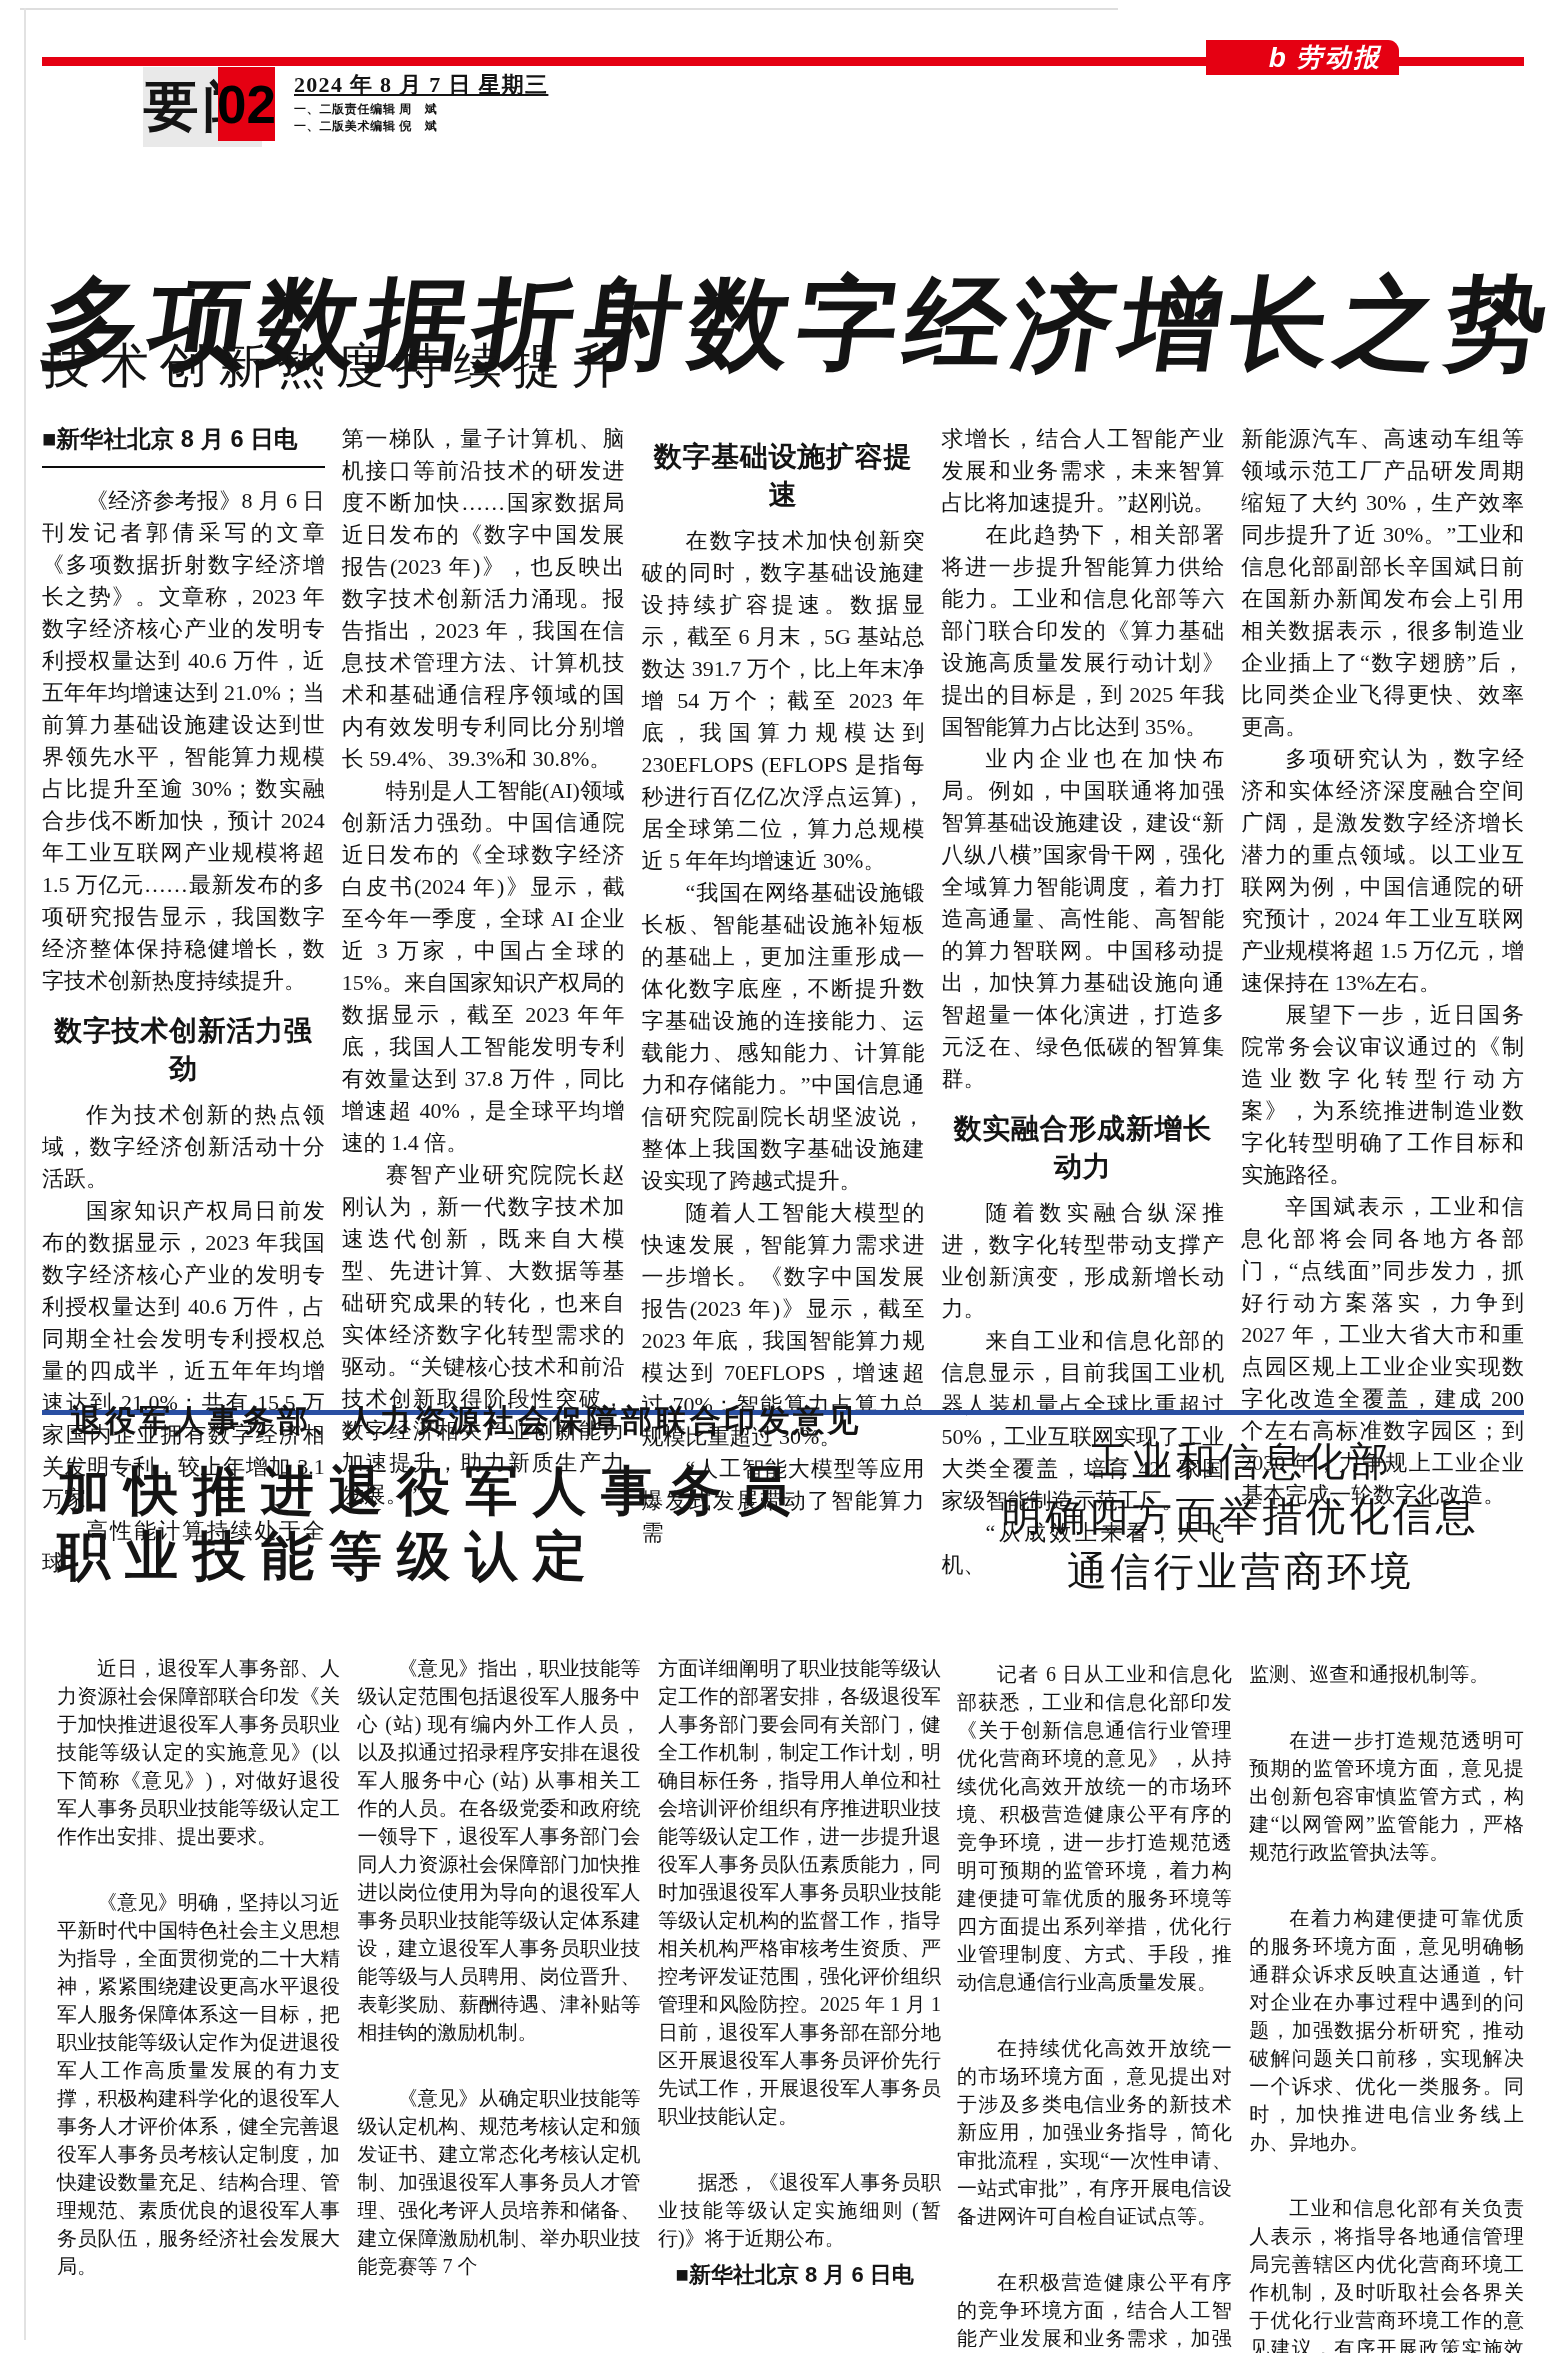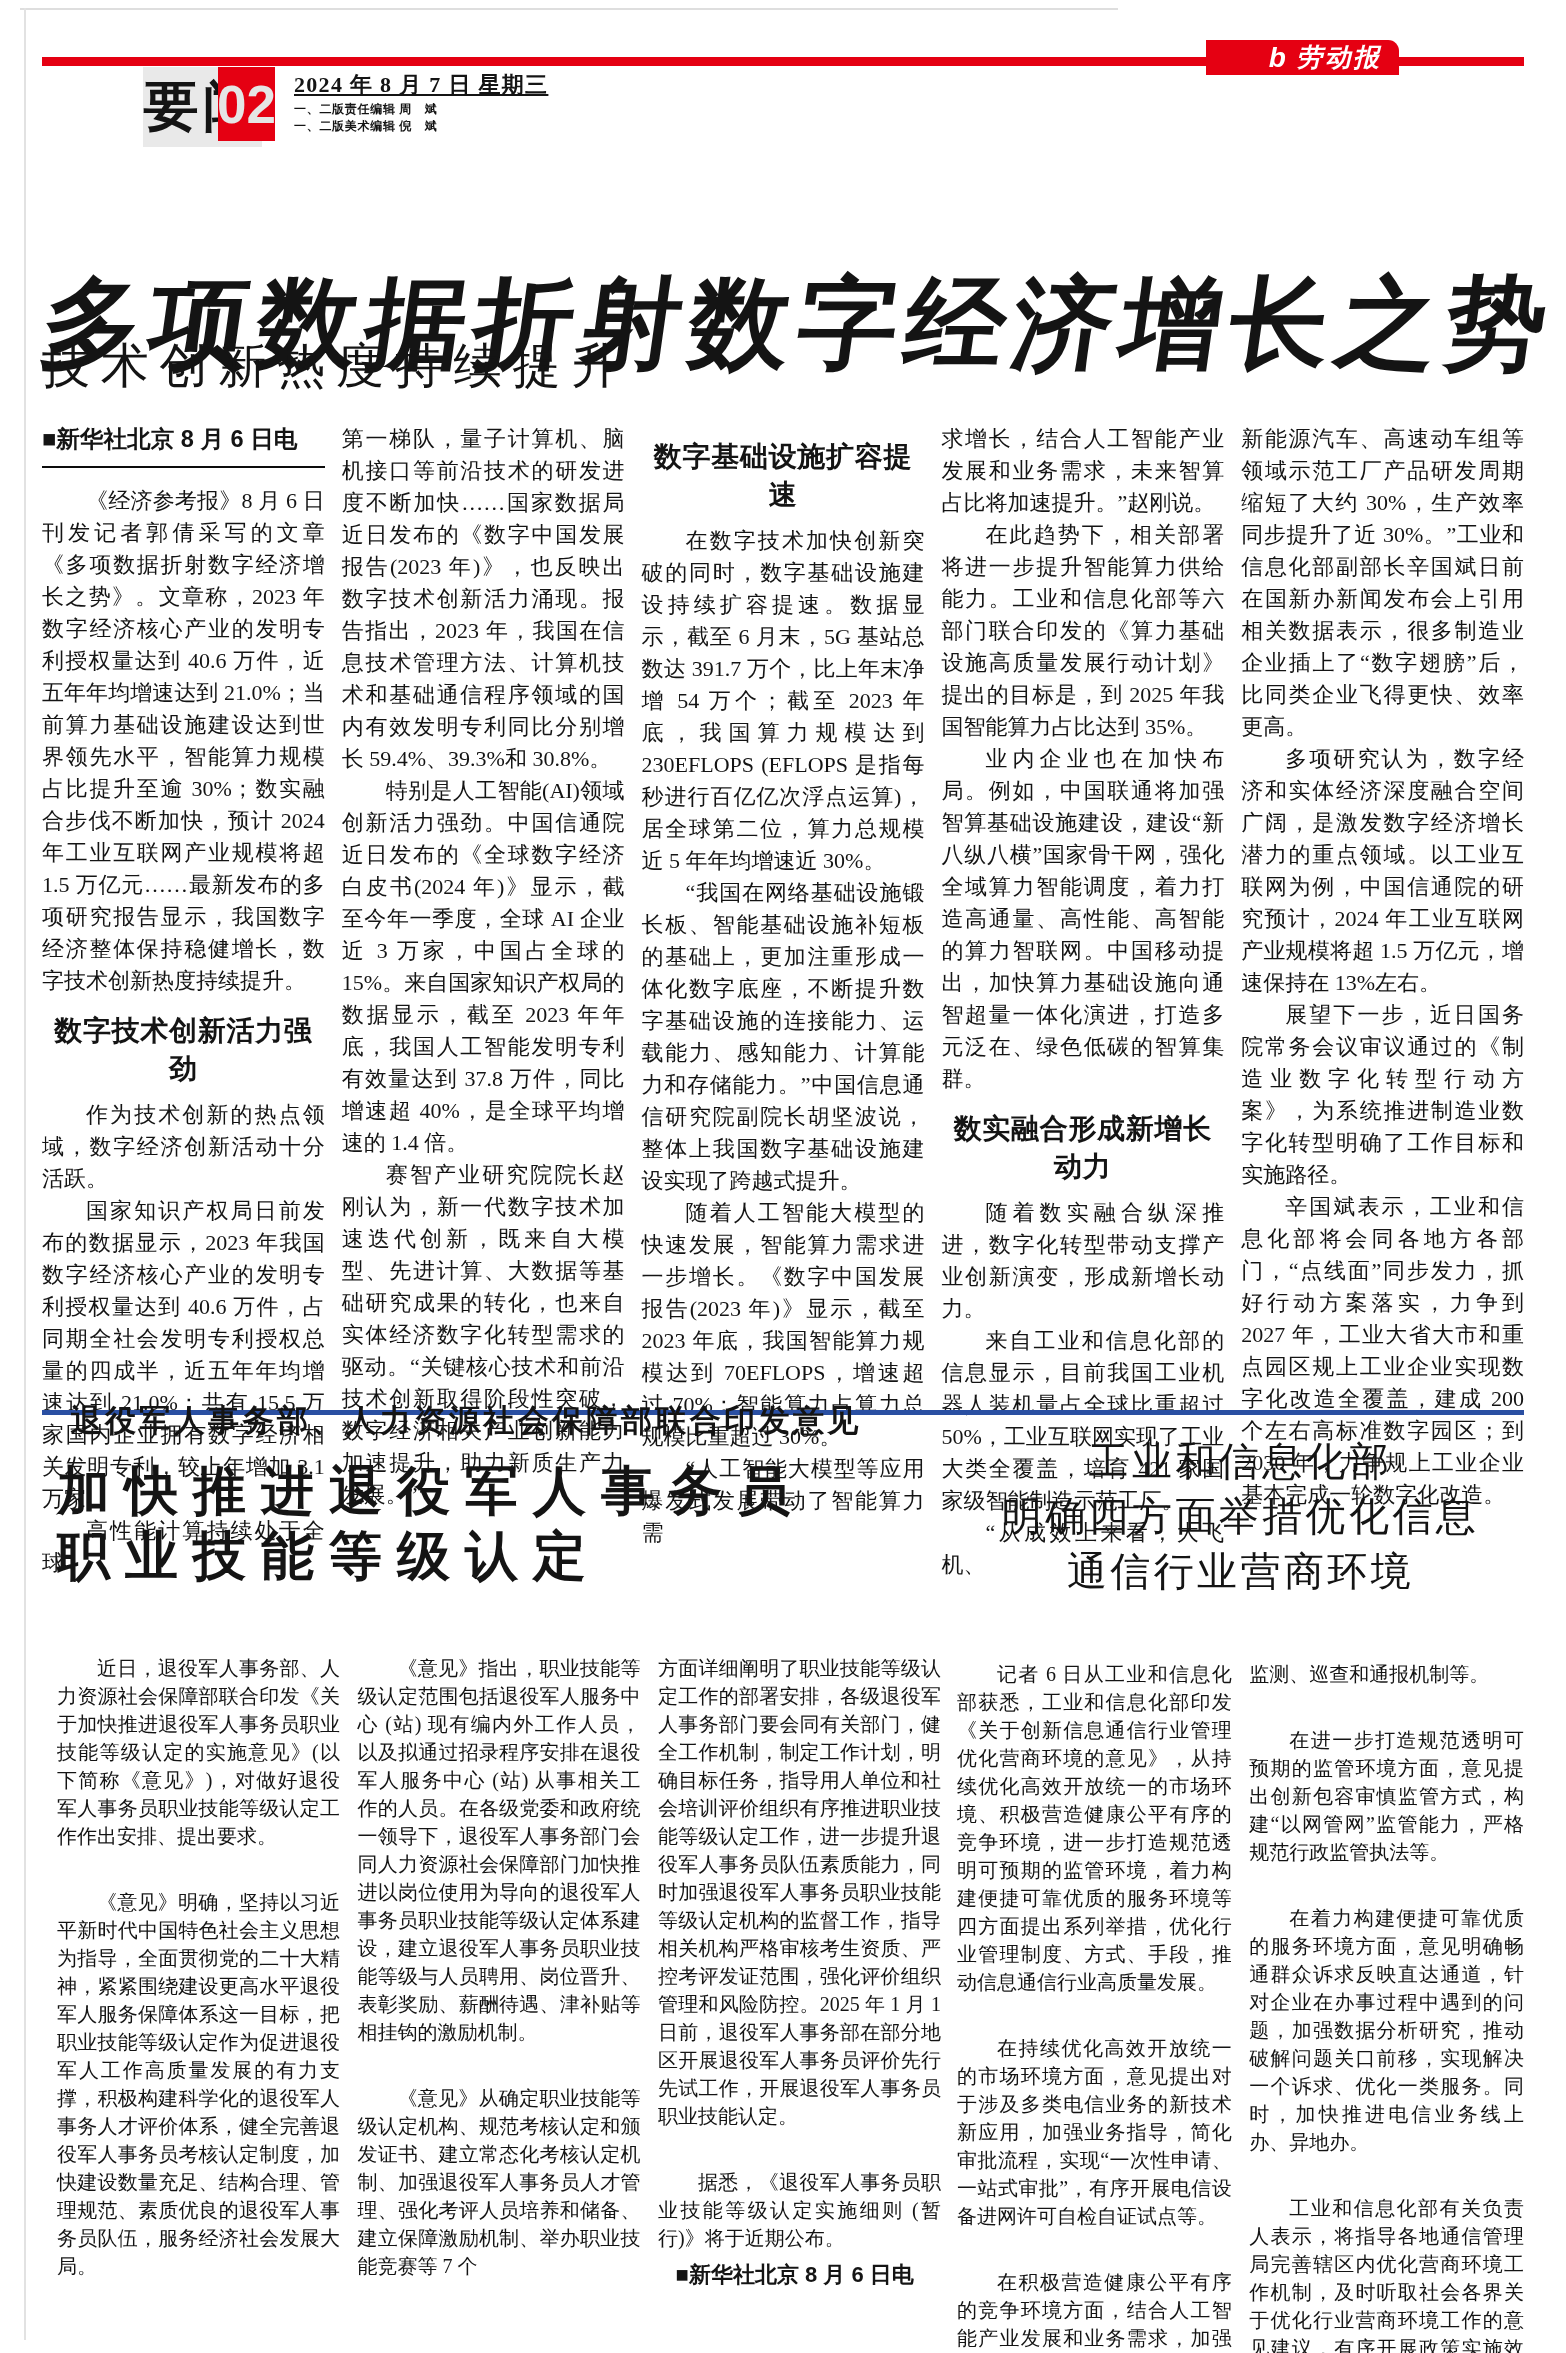--- a/index.html
+++ b/index.html
@@ -6,21 +6,21 @@
   .page{position:relative;width:1567px;height:2354px;background:#ffffff;overflow:hidden;
         font-family:"Liberation Serif","DejaVu Serif",serif;color:#141414;}
   
   .scan-top{position:absolute;left:20px;top:8px;width:1098px;height:2px;background:#dedede;}
   .scan-left{position:absolute;left:24px;top:8px;width:2px;height:2332px;background:#e2e2e2;}
 
   
   .redbar{position:absolute;left:42px;top:57px;width:1482px;height:9.4px;background:#e50012;}
   .sec-box{position:absolute;left:100px;top:67px;width:119px;height:80px;background:#e9e9e9;
            display:flex;align-items:center;justify-content:center;font-size:55px;font-weight:600;letter-spacing:4px;margin-left:43px;}
-  .pagenum-box{position:absolute;left:218px;top:67px;width:57px;height:74px;background:#e50012;color:#e5e5e5;
+  .pagenum-box{position:absolute;left:218px;top:67px;width:57px;height:74px;background:#e50012;color:#000000;
            display:flex;align-items:center;justify-content:center;font-size:53px;font-weight:800;
            font-family:"Liberation Sans","DejaVu Sans",sans-serif;transform-origin:center;}
   .issue-info{position:absolute;left:294px;top:74px;line-height:1;}
   .issue-date{font-size:22px;font-weight:700;letter-spacing:1.3px;margin-bottom:6.7px;text-decoration:underline;}
   .issue-ed{font-size:12px;font-weight:700;letter-spacing:0.7px;margin-bottom:5.4px;}
   .logo-box{position:absolute;left:1206px;top:40px;width:193px;height:35px;background:#e50012;
             border-radius:0 10.8px 0 0;color:#fff;display:flex;align-items:center;justify-content:flex-end;
             gap:10.8px;padding-right:17.5px;box-sizing:border-box;}
   .logo-mark{font-family:"Liberation Sans","DejaVu Sans",sans-serif;font-weight:900;font-size:28px;font-style:italic;}
   .logo-text{font-size:25.6px;font-weight:700;font-style:italic;letter-spacing:2.7px;}

